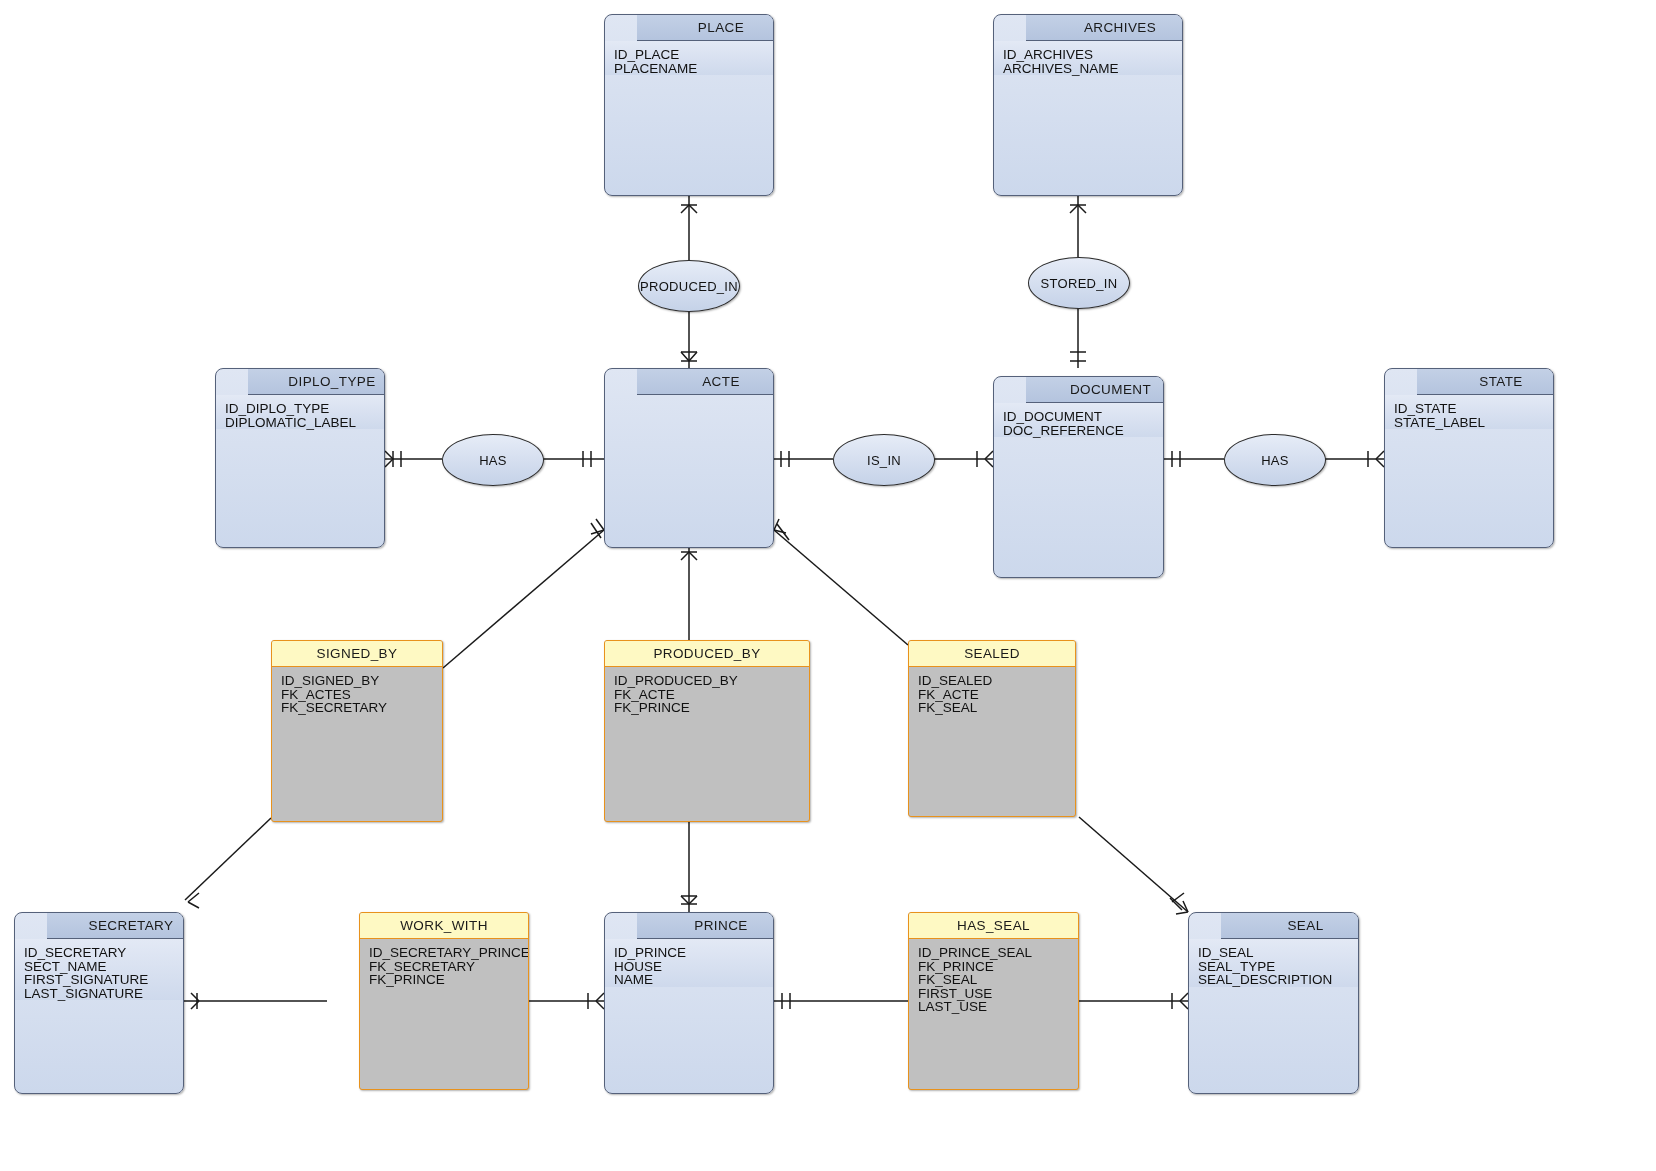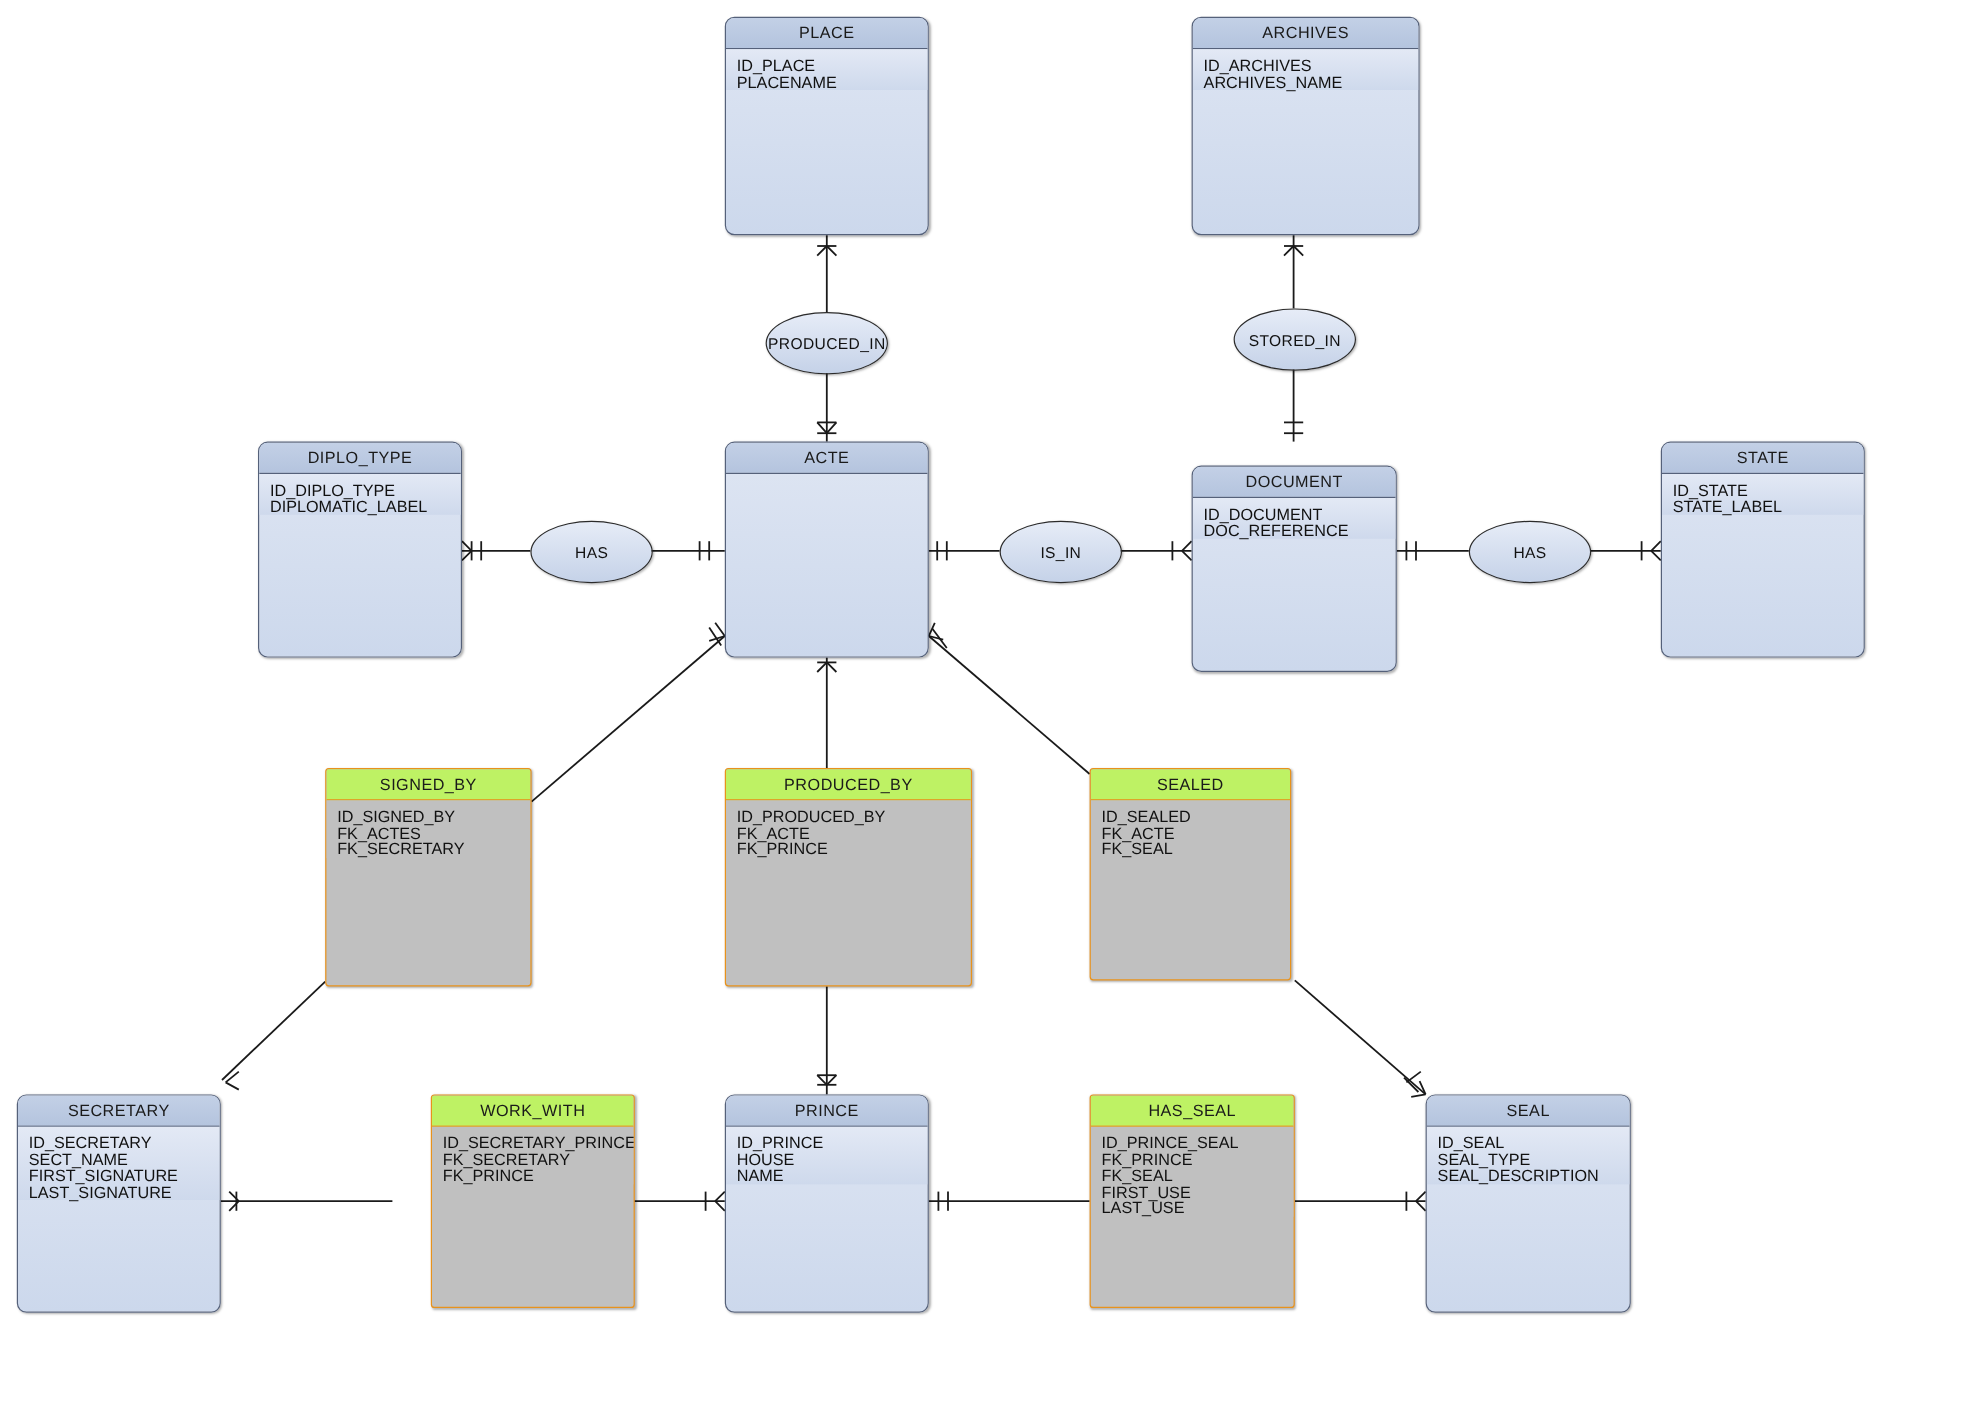--- a/index.html
+++ b/index.html
@@ -15,27 +15,27 @@
   }
   .entity .body{box-sizing:border-box;padding:7px 9px 0 9px;}
   .entity .attr{font-size:13.5px;line-height:13.6px;color:#111;white-space:nowrap;}
 
   
   .ent-strong{border:1.4px solid #55617a;
     background:linear-gradient(180deg,#dfe6f3 0%, #ccd8ec 100%);
     box-shadow:1px 1px 2px rgba(0,0,0,.30);}
   .ent-strong .hdr{
     background:linear-gradient(180deg,#c3d0e6 0%, #b4c4de 100%);
-    border-bottom:1.4px solid #55617a;}
+    border-bottom:1.4px solid #55617a;margin-left:32px;}
   .ent-strong .body{background:linear-gradient(180deg,#e3e9f5 0%,#ced9ec 100%);}
 
   
   .ent-assoc{border:1.6px solid #e8921c;background:#c0c0c0;
     border-radius:3px;box-shadow:1px 1px 2px rgba(0,0,0,.30);}
-  .ent-assoc .hdr{background:#bef264;border-bottom:1.4px solid #e8921c;}
+  .ent-assoc .hdr{background:#fef9c3;border-bottom:1.4px solid #e8921c;}
   .ent-assoc .body{background:#c0c0c0;}
 
   
   .rel{position:absolute;display:flex;align-items:center;justify-content:center;
     border:1.4px solid #2b2b2b;border-radius:50%;
     background:linear-gradient(180deg,#e6ecf7 0%,#c5d2e8 100%);
     box-shadow:1px 1px 2px rgba(0,0,0,.30);}
   .rel span{font-size:13px;color:#111;letter-spacing:.3px;white-space:nowrap;}
 </style>
 </head>
@@ -148,21 +148,21 @@
       <div class="entity ent-strong" style="left: 215px; top: 368px; width: 170px; height: 180px;">
         <div class="hdr">DIPLO_TYPE</div>
         <div class="body">
           <div class="attr">ID_DIPLO_TYPE</div>
           <div class="attr">DIPLOMATIC_LABEL</div>
         </div>
       </div>
       <div class="entity ent-strong" style="left: 604px; top: 368px; width: 170px; height: 180px;">
         <div class="hdr">ACTE</div>
       </div>
-      <div class="entity ent-strong" style="left: 993px; top: 388px; width: 171px; height: 172px;">
+      <div class="entity ent-strong" style="left: 993px; top: 376px; width: 171px; height: 202px;">
         <div class="hdr">DOCUMENT</div>
         <div class="body">
           <div class="attr">ID_DOCUMENT</div>
           <div class="attr">DOC_REFERENCE</div>
         </div>
       </div>
       <div class="entity ent-strong" style="left: 1384px; top: 368px; width: 170px; height: 180px;">
         <div class="hdr">STATE</div>
         <div class="body">
           <div class="attr">ID_STATE</div>

